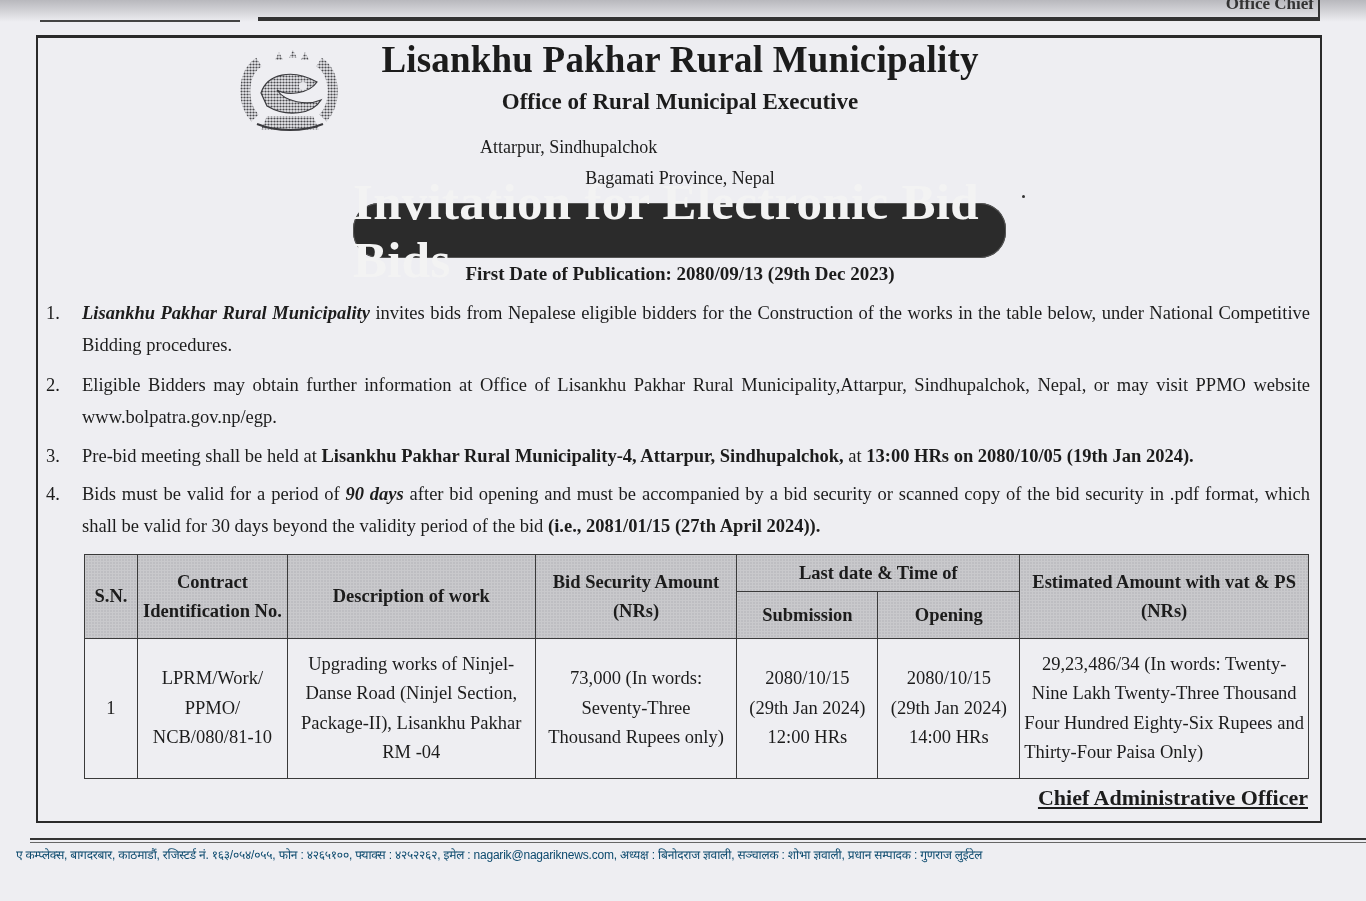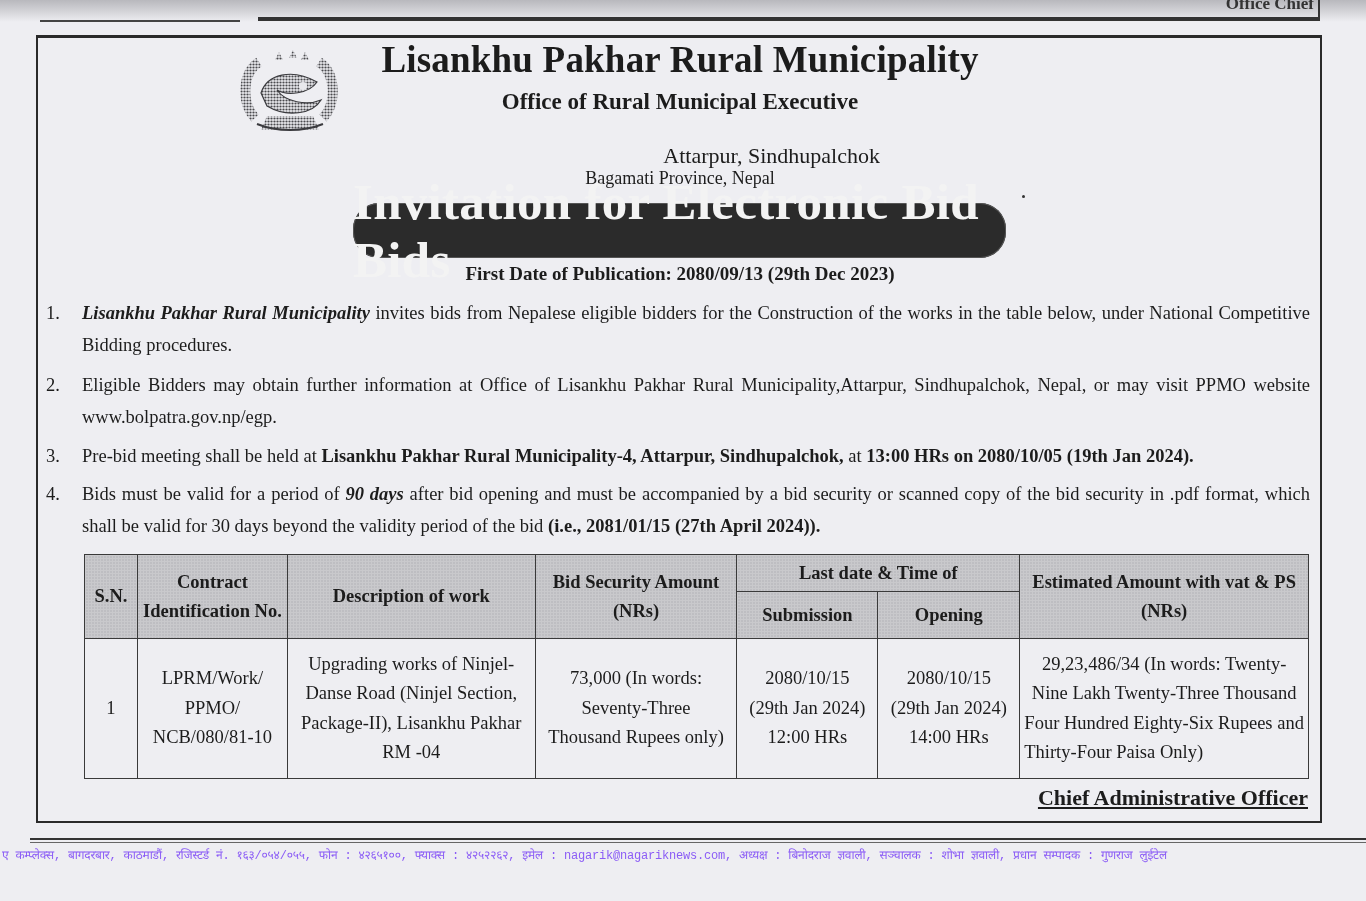--- a/index.html
+++ b/index.html
@@ -23,21 +23,21 @@
   }
   .emblem { position: absolute; left: 237px; top: 48px; width: 105px; height: 90px; }
   .org-title {
     position: absolute; left: 300px; top: 38px; width: 760px; text-align: center;
     font-size: 37px; font-weight: bold; letter-spacing: 0.2px;
   }
   .office-title {
     position: absolute; left: 300px; top: 89px; width: 760px; text-align: center;
     font-size: 23px; font-weight: bold;
   }
-  .addr1 { position: absolute; left: 480px; top: 137px; width: 400px; text-align: right; font-size: 22px; margin-top: 6px; }
+  .addr1 { position: absolute; left: 480px; top: 137px; width: 400px; text-align: left; font-size: 18px; }
   .addr2 { position: absolute; left: 480px; top: 168px; width: 400px; text-align: center; font-size: 18px; }
   .dot { position: absolute; left: 1022px; top: 195px; width: 3px; height: 3px; background: #333; border-radius: 50%; }
 
   .banner {
     position: absolute; left: 353px; top: 203px; width: 653px; height: 55px;
     background: #2b2b2b; border-radius: 26px;
     display: flex; align-items: center; justify-content: center;
     box-shadow: 0 0 0 1px #555 inset;
   }
   .banner span { color: #f3f3f3; font-size: 51px; font-weight: bold; letter-spacing: 0.3px; }
@@ -67,22 +67,22 @@
   table.bids td { line-height: 29.5px; background: #eeeef2; }
   td.est { text-align: justify; text-align-last: left; padding: 0 4px; line-height: 29.5px; }
   td.desc { text-align: left; }
 
   .signatory {
     position: absolute; right: 58px; top: 785px; font-size: 22px; font-weight: bold; text-decoration: underline;
   }
   .bottom-rule1 { position: absolute; left: 30px; top: 838px; width: 1336px; height: 2px; background: #333; }
   .bottom-rule2 { position: absolute; left: 30px; top: 842px; width: 1336px; height: 1px; background: #666; }
   .footer {
-    position: absolute; left: 2px; top: 846px; font-size: 12px; color: #8b5cf6;
-    font-family: Liberation Mono, monospace; white-space: nowrap; letter-spacing: -0.2px;
+    position: absolute; left: 16px; top: 846px; font-size: 12px; color: #0c4a6e;
+    font-family: Liberation Sans, sans-serif; white-space: nowrap; letter-spacing: -0.2px;
   }
 </style>
 </head>
 <body>
 
 <div class="topshadow"></div>
 <div class="topline-l"></div>
 <div class="topline-r"></div>
 <div class="topbox-edge"></div>
 <div class="top-cut">Office Chief</div>

